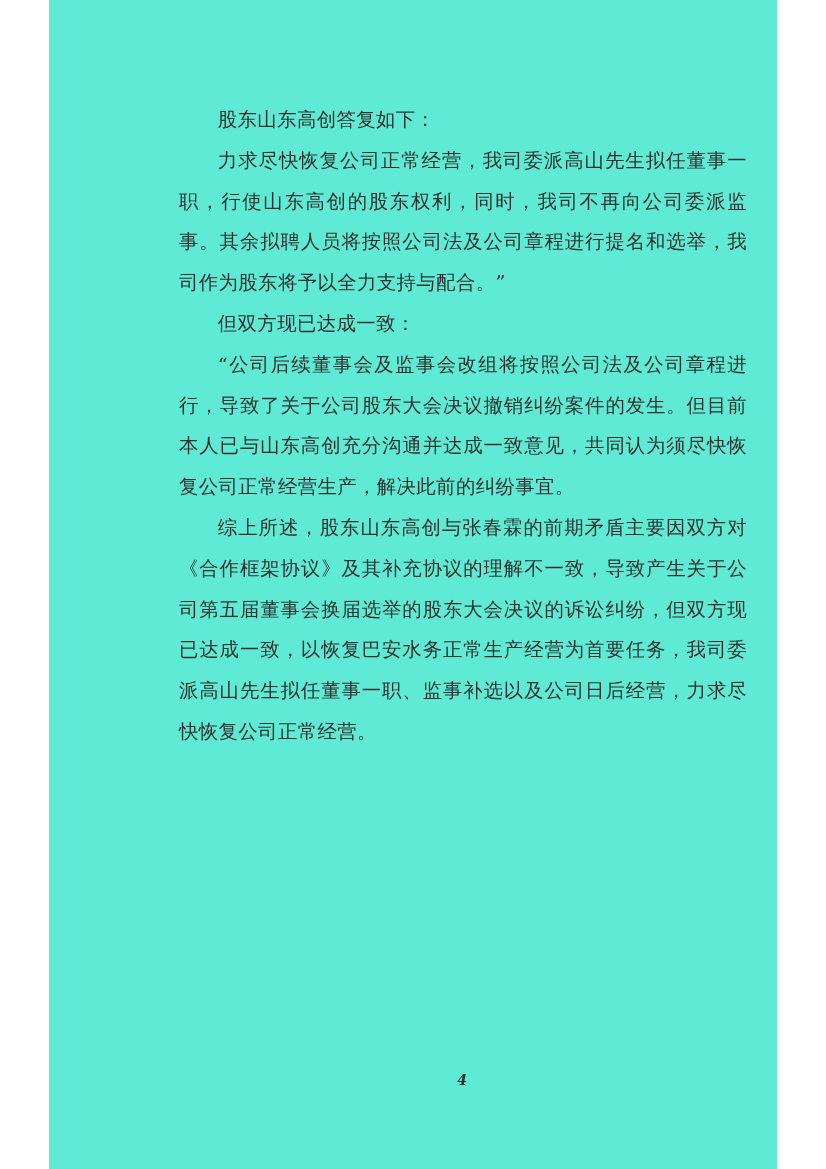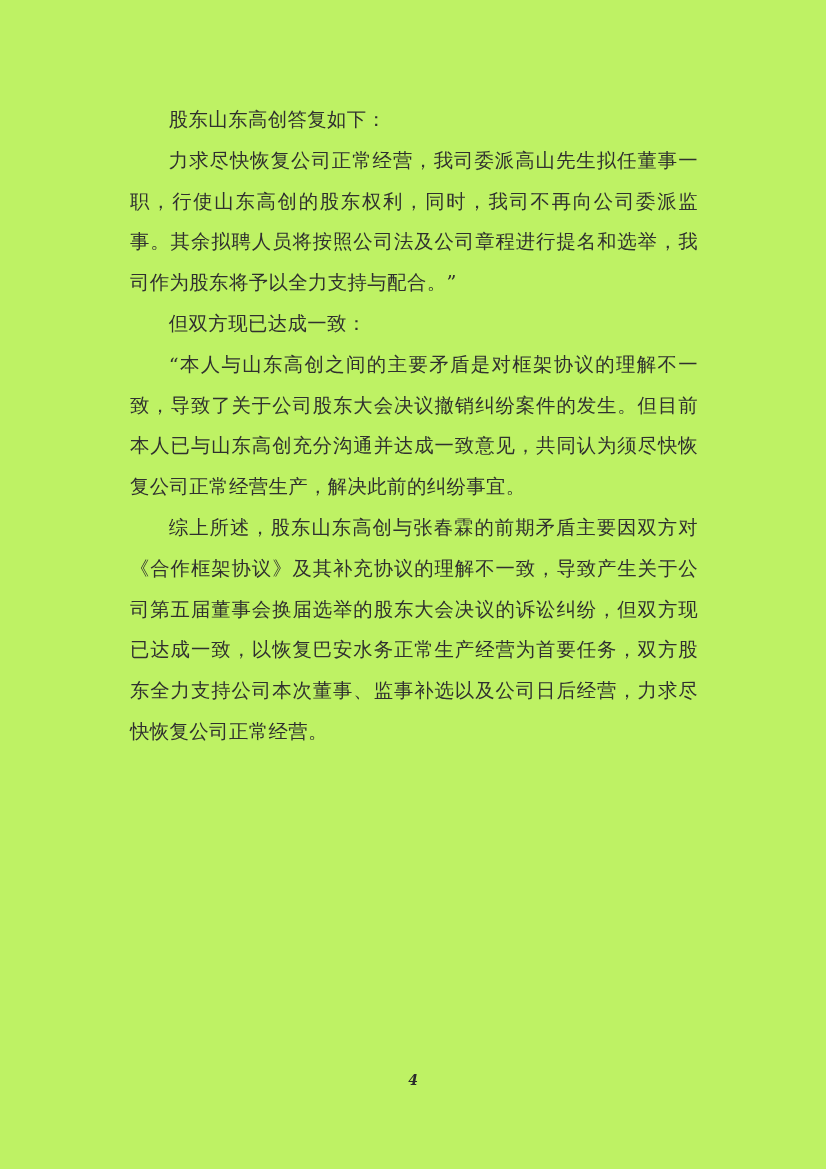--- a/index.html
+++ b/index.html
@@ -6,23 +6,23 @@
   html, body {
     margin: 0;
     padding: 0;
     background: #ffffff;
   }
   body {
     font-family: "DejaVu Sans", sans-serif;
   }
   .page {
     position: relative;
-    width: 826px;
+    width: 728px;
     height: 1169px;
-    background: #bef264;
+    background: #5eead4;
     overflow: hidden;
     margin: 0 auto;
   }
   .text-block {
     position: absolute;
     left: 130px;
     top: 100px;
     width: 568px;
   }
   .para {
@@ -55,19 +55,19 @@
 </style>
 </head>
 <body>
 
 <div class="page">
 
   <div class="text-block">
     <p class="para">股东山东高创答复如下：</p>
     <p class="para">力求尽快恢复公司正常经营，我司委派高山先生拟任董事一职，行使山东高创的股东权利，同时，我司不再向公司委派监事。其余拟聘人员将按照公司法及公司章程进行提名和选举，我司作为股东将予以全力支持与配合。”</p>
     <p class="para">但双方现已达成一致：</p>
-    <p class="para">“本人与山东高创之间的主要矛盾是对框架协议的理解不一致，导致了关于公司股东大会决议撤销纠纷案件的发生。但目前本人已与山东高创充分沟通并达成一致意见，共同认为须尽快恢复公司正常经营生产，解决此前的纠纷事宜。</p>
-    <p class="para">综上所述，股东山东高创与张春霖的前期矛盾主要因双方对《合作框架协议》及其补充协议的理解不一致，导致产生关于公司第五届董事会换届选举的股东大会决议的诉讼纠纷，但双方现已达成一致，以恢复巴安水务正常生产经营为首要任务，双方股东全力支持公司本次董事、监事补选以及公司日后经营，力求尽快恢复公司正常经营。</p>
+    <p class="para">“公司后续董事会及监事会改组将按照公司法及公司章程进行，导致了关于公司股东大会决议撤销纠纷案件的发生。但目前本人已与山东高创充分沟通并达成一致意见，共同认为须尽快恢复公司正常经营生产，解决此前的纠纷事宜。</p>
+    <p class="para">综上所述，股东山东高创与张春霖的前期矛盾主要因双方对《合作框架协议》及其补充协议的理解不一致，导致产生关于公司第五届董事会换届选举的股东大会决议的诉讼纠纷，但双方现已达成一致，以恢复巴安水务正常生产经营为首要任务，我司委派高山先生拟任董事一职、监事补选以及公司日后经营，力求尽快恢复公司正常经营。</p>
   </div>
 
   <div class="page-number">4</div>
 
 </div>
 
 </body></html>

